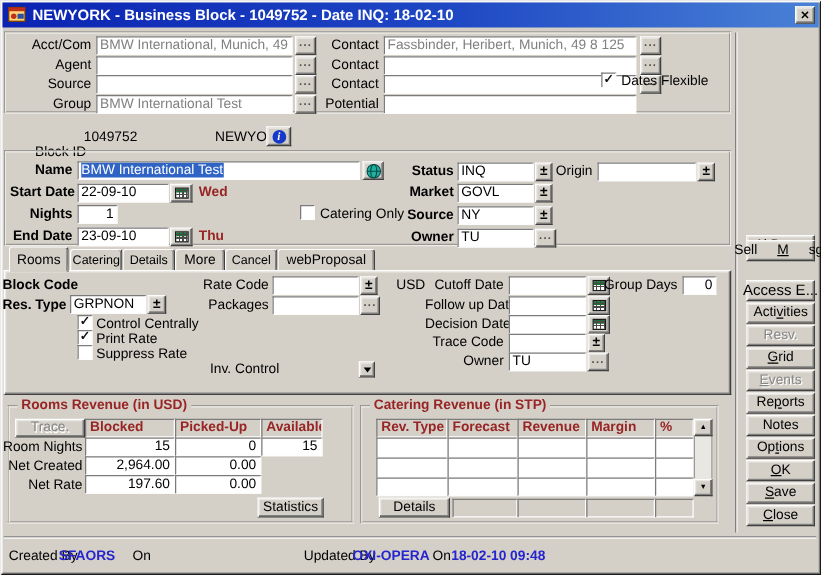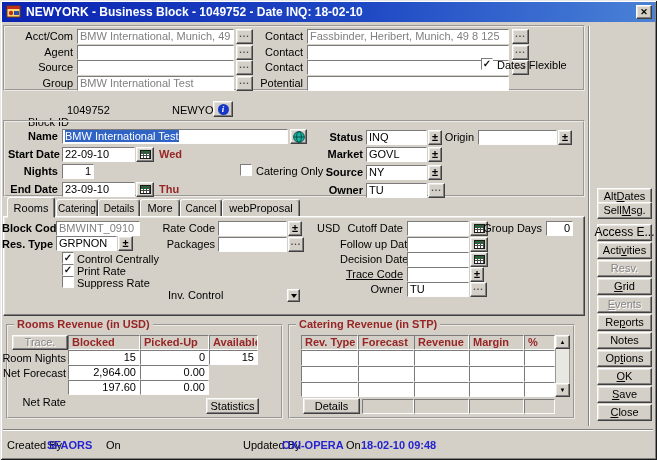--- a/index.html
+++ b/index.html
@@ -199,21 +199,20 @@
   <div class="tab active" style="left:7px;top:197px;width:48px;height:21px;">Rooms</div>
   <div class="tab" style="left:56px;top:199px;width:42px;height:18px;font-size:10px;">Catering</div>
   <div class="tab" style="left:98px;top:199px;width:42px;height:18px;font-size:10px;">Details</div>
   <div class="tab" style="left:140px;top:199px;width:40px;height:18px;">More</div>
   <div class="tab" style="left:180px;top:199px;width:42px;height:18px;font-size:10px;">Cancel</div>
   <div class="tab" style="left:222px;top:199px;width:78px;height:18px;">webProposal</div>
 
   <div class="tabc" style="left:3px;top:216px;width:582px;height:100px;"></div>
 
   <div class="lbl r b" style="left:2px;top:222px;width:51px;">Block Code</div>
-  <div class="fld gray" style="left:56px;top:221px;width:84px;height:15px;">BMWINT_0910</div>
 
   <div class="lbl r" style="left:155px;top:222px;width:60px;">Rate Code</div>
   <div class="fld" style="left:218px;top:221px;width:69px;height:15px;"></div>
   <div class="btn ddb" style="left:288px;top:221px;width:14px;height:15px;">±</div>
   <div class="lbl" style="left:317px;top:222px;">USD</div>
 
   <div class="lbl r" style="left:343px;top:222px;width:60px;">Cutoff Date</div>
   <div class="fld" style="left:407px;top:221px;width:62px;height:15px;"></div>
   <div class="btn" style="left:470px;top:221px;width:18px;height:15px;">
       <span class="calic"></span>
@@ -241,21 +240,21 @@
   <div class="lbl" style="left:77px;top:265px;">Print Rate</div>
   <div class="cb" style="left:62px;top:276px;"></div>
   <div class="lbl" style="left:77px;top:277px;">Suppress Rate</div>
 
   <div class="lbl r" style="left:340px;top:253px;width:63px;">Decision Date</div>
   <div class="fld" style="left:407px;top:252px;width:62px;height:15px;"></div>
   <div class="btn" style="left:470px;top:252px;width:18px;height:15px;">
       <span class="calic"></span>
     </div>
 
-  <div class="lbl r" style="left:340px;top:268px;width:63px;text-decoration:underline;">Trace Code</div>
+  <div class="lbl r" style="left:340px;top:268px;width:63px;">Trace Code</div>
   <div class="fld" style="left:407px;top:267px;width:62px;height:15px;"></div>
   <div class="btn ddb" style="left:470px;top:267px;width:14px;height:15px;">±</div>
 
   <div class="lbl r" style="left:168px;top:289px;width:47px;">Inv. Control</div>
   <div class="btn" style="left:287px;top:289px;width:13px;height:13px;">
       <span class="tri"></span>
     </div>
 
   <div class="lbl r" style="left:360px;top:283px;width:43px;">Owner</div>
   <div class="fld" style="left:407px;top:282px;width:62px;height:15px;">TU</div>
@@ -267,25 +266,25 @@
   <div class="btn dis" style="left:12px;top:335px;width:56px;height:15px;">Trace.</div>
   <div class="cell hd" style="left:68px;top:335px;width:72px;height:15px;">Blocked</div>
   <div class="cell hd" style="left:140px;top:335px;width:69px;height:15px;">Picked-Up</div>
   <div class="cell hd" style="left:209px;top:335px;width:49px;height:15px;">Available</div>
 
   <div class="lbl r" style="left:2px;top:352px;width:64px;">Room Nights</div>
   <div class="cell" style="left:68px;top:350px;width:72px;height:15px;">15</div>
   <div class="cell" style="left:140px;top:350px;width:69px;height:15px;">0</div>
   <div class="cell" style="left:209px;top:350px;width:49px;height:15px;">15</div>
 
-  <div class="lbl r" style="left:2px;top:367px;width:64px;">Net Forecast</div>
+  <div class="lbl r" style="left:2px;top:367px;width:64px;">Net Created</div>
   <div class="cell" style="left:68px;top:365px;width:72px;height:15px;">2,964.00</div>
   <div class="cell" style="left:140px;top:365px;width:69px;height:15px;">0.00</div>
 
-  <div class="lbl r" style="left:2px;top:396px;width:64px;">Net Rate</div>
+  <div class="lbl r" style="left:2px;top:382px;width:64px;">Net Rate</div>
   <div class="cell" style="left:68px;top:380px;width:72px;height:15px;">197.60</div>
   <div class="cell" style="left:140px;top:380px;width:69px;height:15px;">0.00</div>
 
   <div class="btn" style="left:206px;top:398px;width:53px;height:16px;">Statistics</div>
 
   <div class="grp" style="left:288px;top:324px;width:287px;height:95px;"></div>
   <div class="grpt maroon" style="left:296px;top:318px;">Catering Revenue (in STP)</div>
 
   <div class="cell hd" style="left:301px;top:335px;width:57px;height:15px;">Rev. Type</div>
   <div class="cell hd" style="left:358px;top:335px;width:74px;height:15px;">Forecast</div>
@@ -321,21 +320,21 @@
   <div class="cell gray" style="left:469px;top:399px;width:55px;height:15px;"></div>
   <div class="cell gray" style="left:524px;top:399px;width:31px;height:15px;"></div>
 
   <div class="vsep" style="left:588px;top:26px;height:400px;"></div>
 
   <div class="btn" style="left:597px;top:188px;width:55px;height:17px;">
       <span>Alt </span>
       <span class="u">D</span>
       <span>ates</span>
     </div>
-  <div class="btn" style="left:597px;top:202px;width:55px;height:17px;">
+  <div class="btn" style="left:597px;top:192px;width:55px;height:17px;gap:16px;">
       <span>Sell </span>
       <span class="u">M</span>
       <span>sg.</span>
     </div>
   <div class="btn" style="left:597px;top:224px;width:55px;height:17px;font-size:12px;">
       <span>Access E...</span>
       <span class="u"></span>
       <span></span>
     </div>
   <div class="btn" style="left:597px;top:242px;width:55px;height:17px;">

